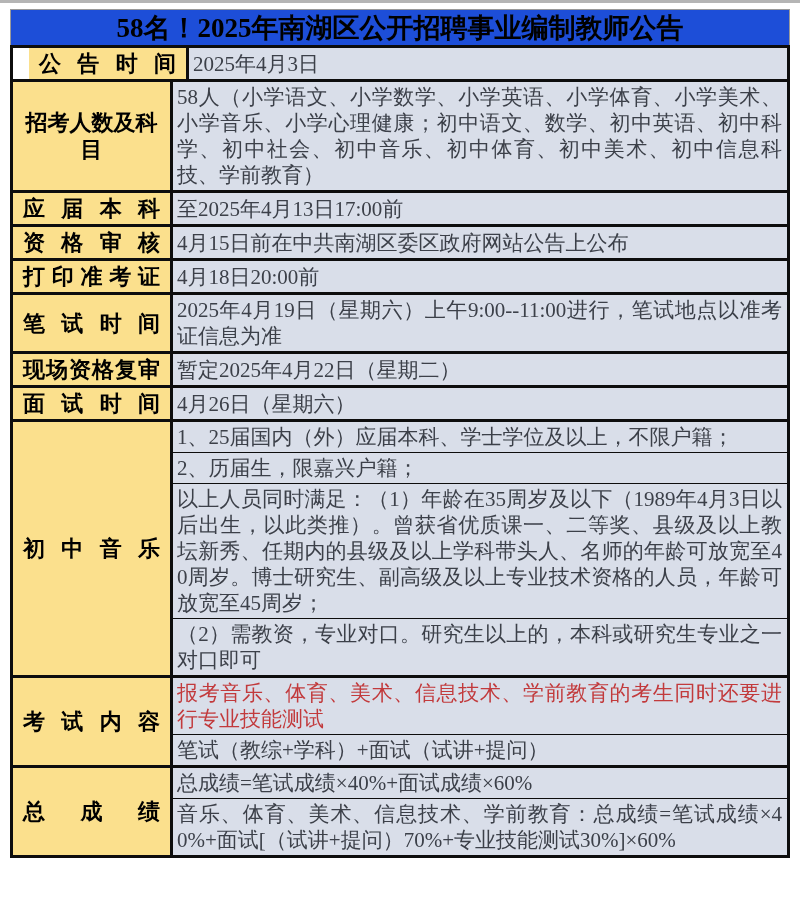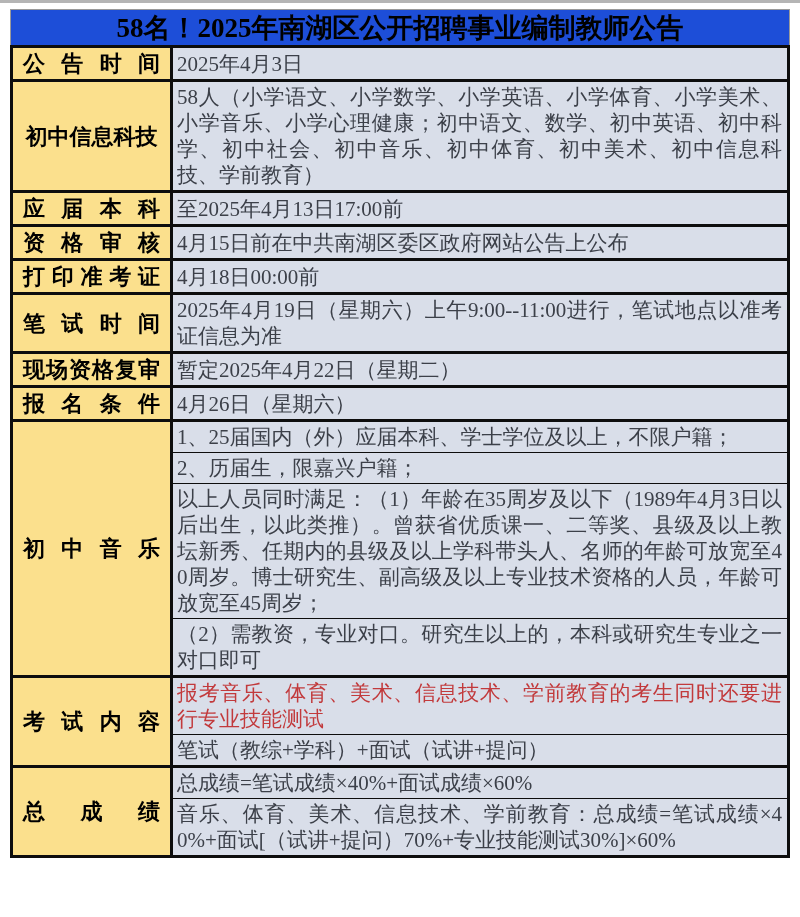--- a/index.html
+++ b/index.html
@@ -32,21 +32,21 @@
     text-align:center;
     padding:3px 4px 2px;
   }
   .table{
     border:3px solid var(--border);
   }
   .row{
     display:flex;
     border-top:3px solid var(--border);
   }
-  .row:first-child{border-top:none;}
+  .row:first-child{border-top:none;margin-left:16px;}
   .label{
     flex:0 0 160px;
     width:160px;
     background:var(--label-bg);
     border-right:3px solid var(--border);
     display:flex;
     align-items:center;
     padding:2px 10px;
   }
   .label-text{
@@ -102,21 +102,21 @@
       </div>
       <div class="content">
         <div class="cell">
           <p class="seg">2025年4月3日</p>
         </div>
       </div>
     </div>
 
     <div class="row">
       <div class="label center">
-        <span class="label-text">初中信息科技</span>
+        <span class="label-text">招考人数及科目</span>
       </div>
       <div class="content">
         <div class="cell">
           <p class="seg">58人（小学语文、小学数学、小学英语、小学体育、小学美术、小学音乐、小学心理健康；初中语文、数学、初中英语、初中科学、初中社会、初中音乐、初中体育、初中美术、初中信息科技、学前教育）</p>
         </div>
       </div>
     </div>
 
     <div class="row">
       <div class="label">
@@ -139,21 +139,21 @@
         </div>
       </div>
     </div>
 
     <div class="row">
       <div class="label">
         <span class="label-text">打印准考证</span>
       </div>
       <div class="content">
         <div class="cell">
-          <p class="seg">4月18日00:00前</p>
+          <p class="seg">4月18日20:00前</p>
         </div>
       </div>
     </div>
 
     <div class="row">
       <div class="label">
         <span class="label-text">笔试时间</span>
       </div>
       <div class="content">
         <div class="cell">
@@ -168,21 +168,21 @@
       </div>
       <div class="content">
         <div class="cell">
           <p class="seg">暂定2025年4月22日（星期二）</p>
         </div>
       </div>
     </div>
 
     <div class="row">
       <div class="label">
-        <span class="label-text">报名条件</span>
+        <span class="label-text">面试时间</span>
       </div>
       <div class="content">
         <div class="cell">
           <p class="seg">4月26日（星期六）</p>
         </div>
       </div>
     </div>
 
     <div class="row">
       <div class="label">

